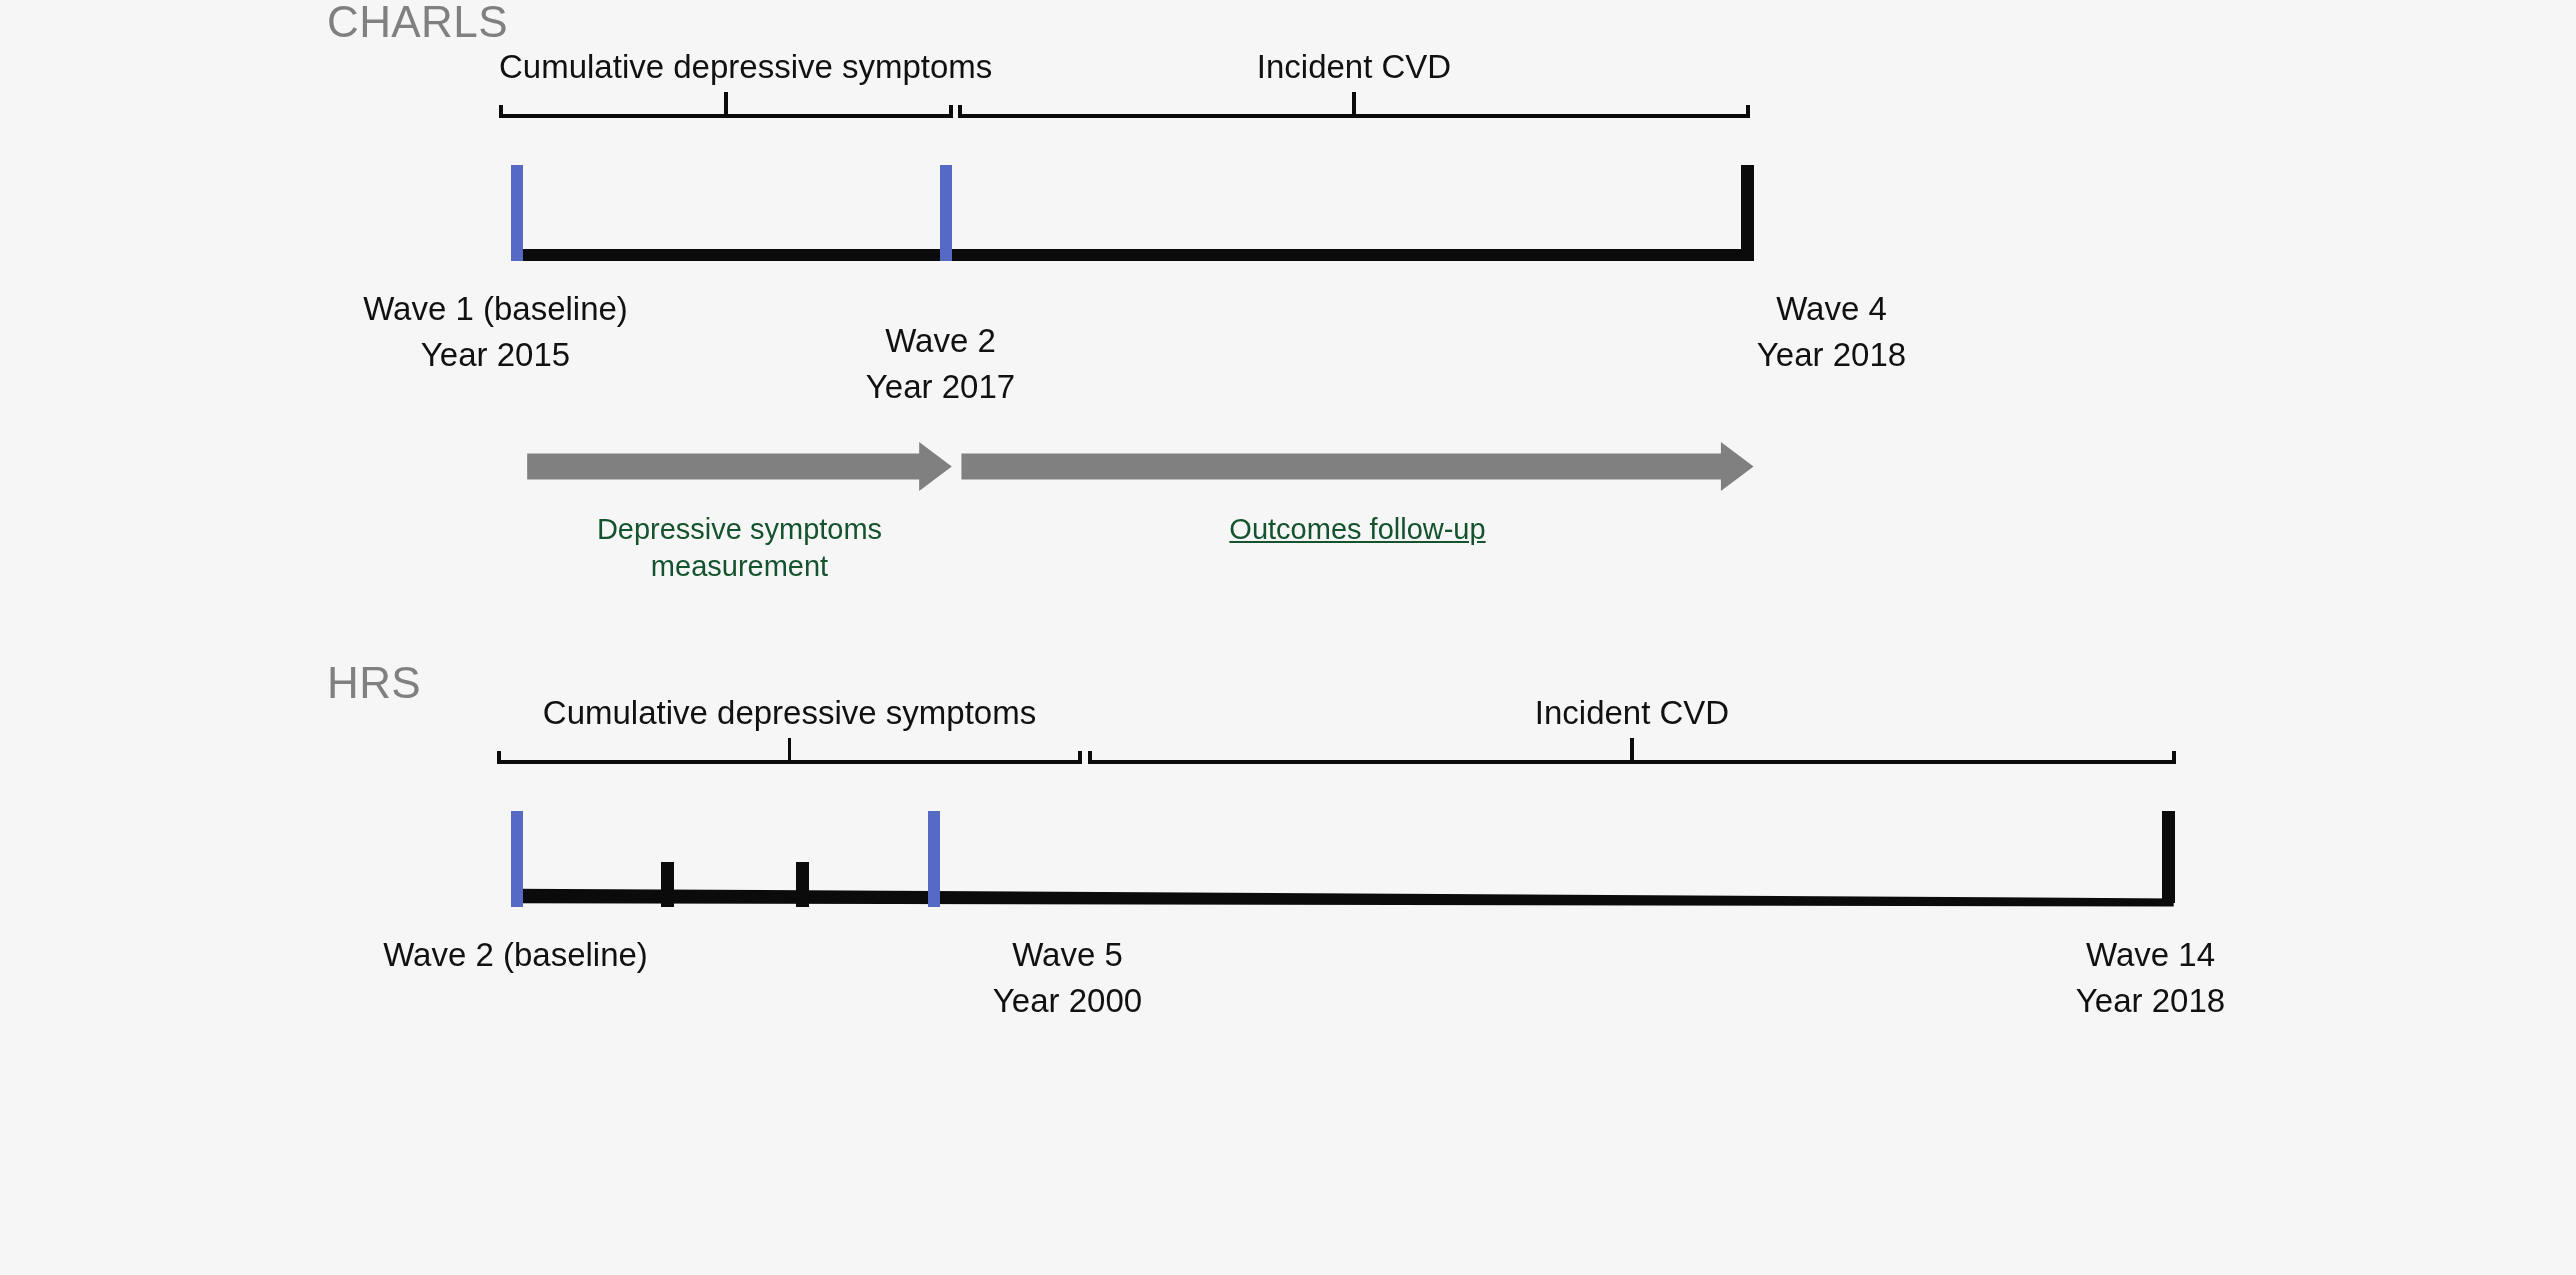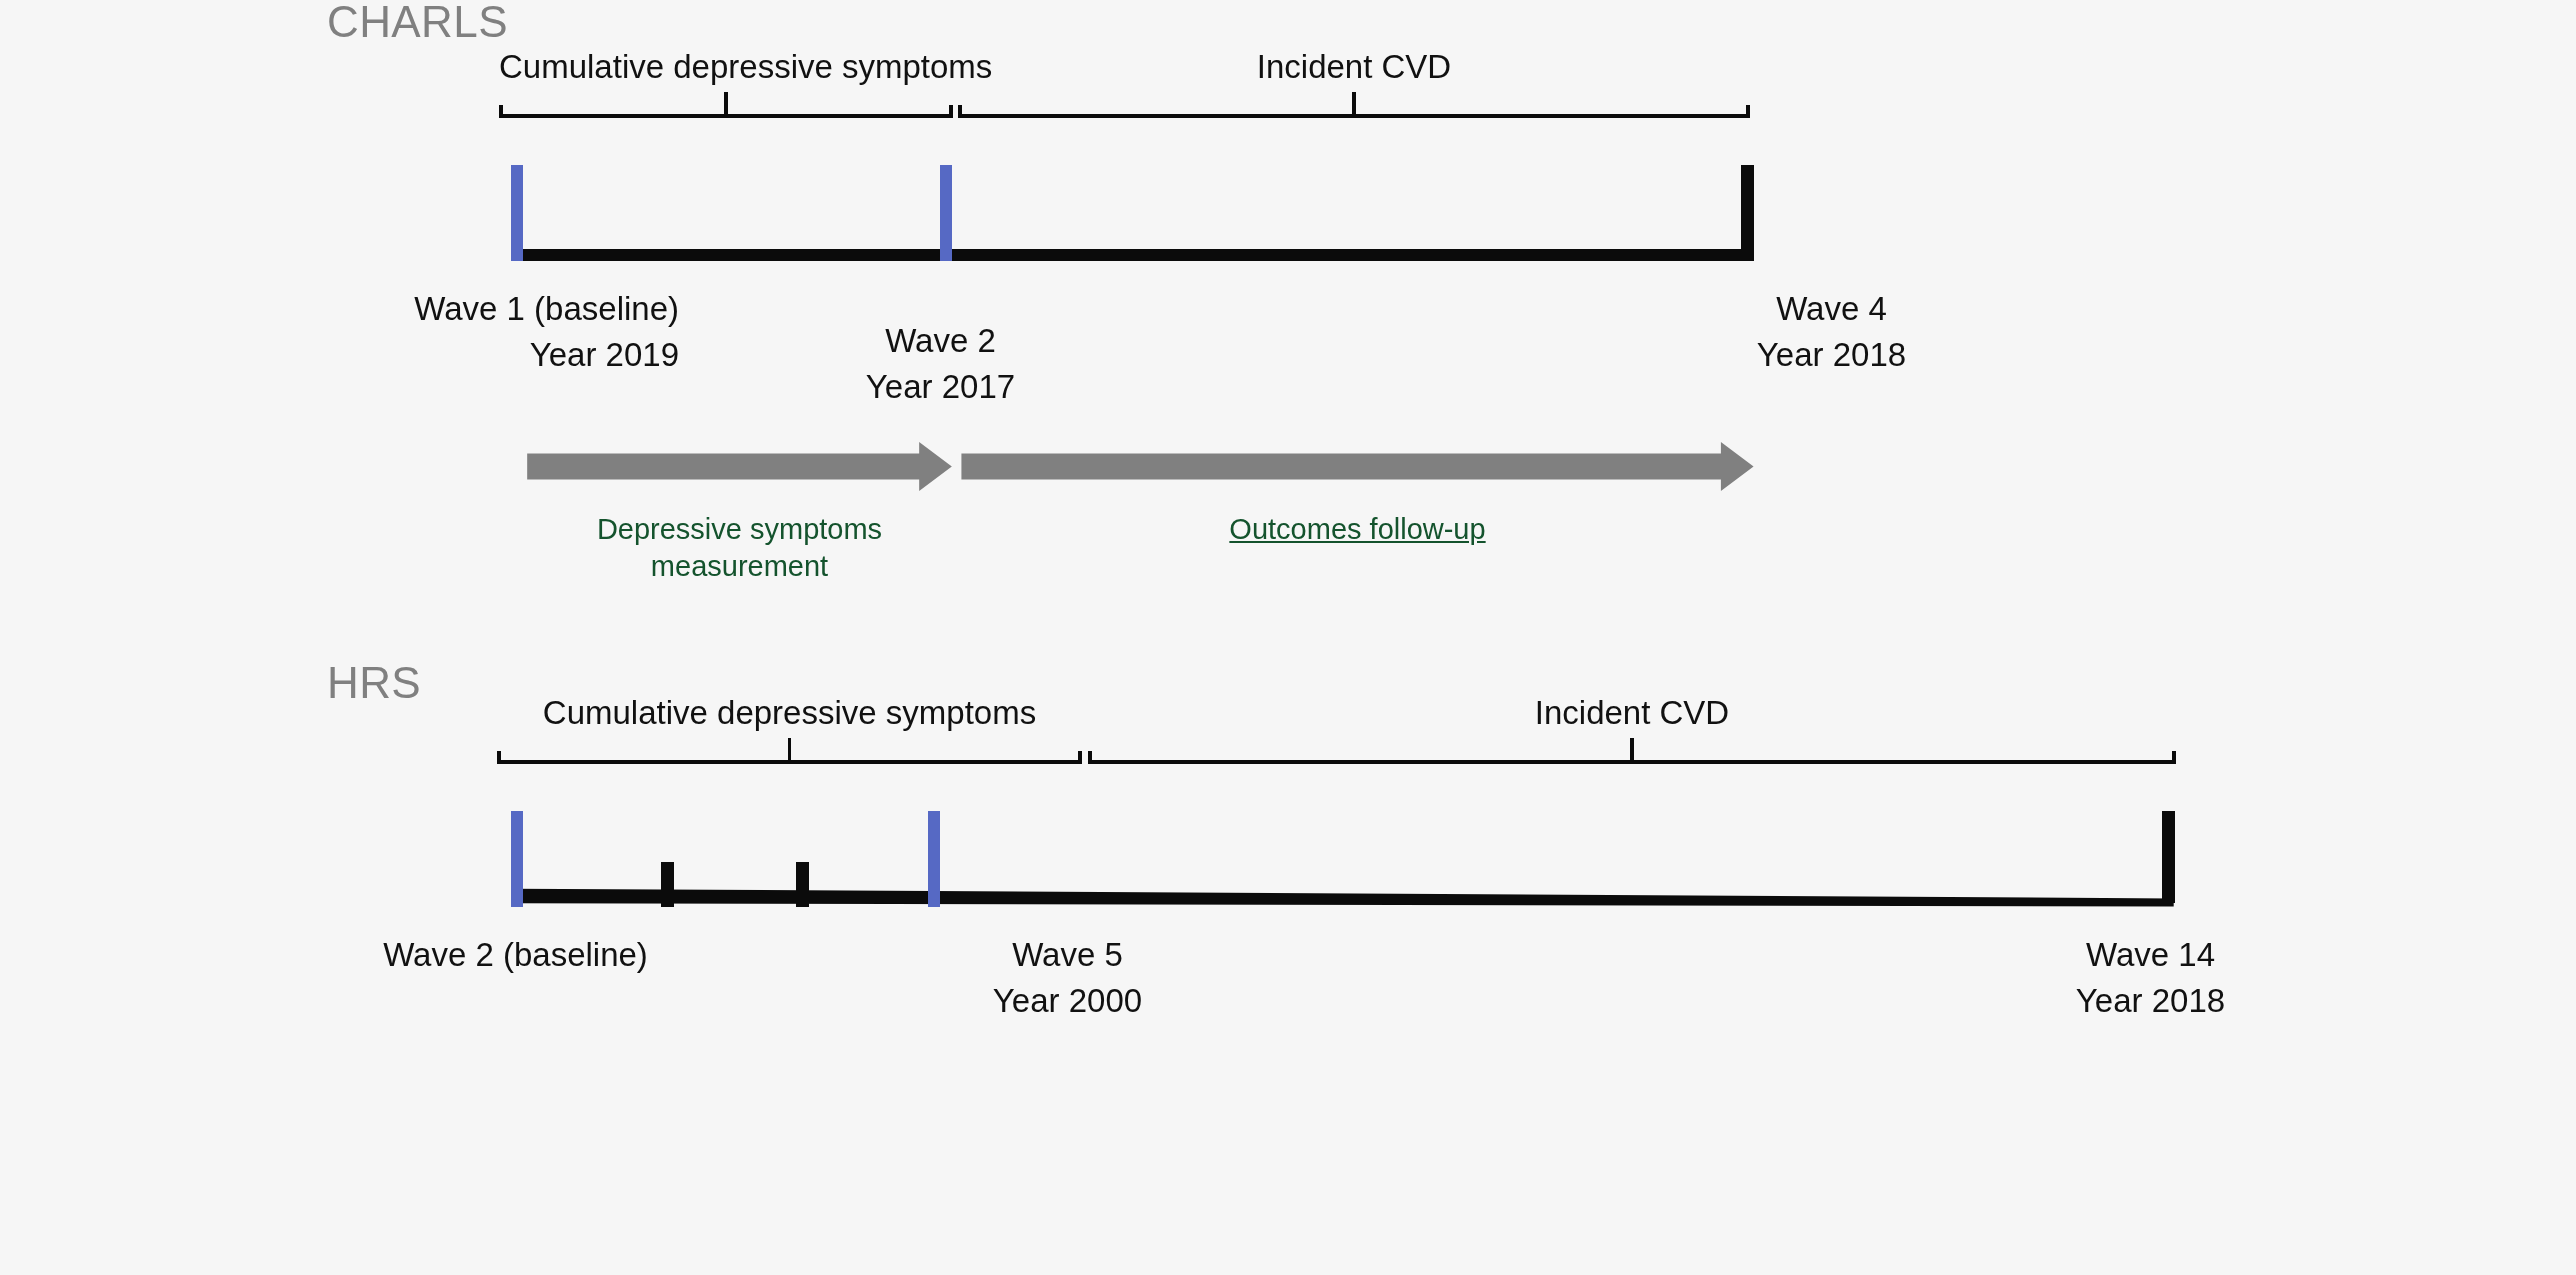--- a/index.html
+++ b/index.html
@@ -130,23 +130,23 @@
 
     <div class="axis-line" style="left:0; bottom:0; width:1243px; height:12.3px;"></div>
 
     <div class="marker blue" style="left:0px; height:96px;"></div>
 
     <div class="marker blue" style="left:429px; height:96px;"></div>
 
     <div class="marker black" style="left:1230px; height:96px;"></div>
   </div>
 
-  <div class="wave-label" style="left:368px; top:286px; width:311px;text-align:right;">
+  <div class="wave-label" style="left:340px; top:286px; width:311px;">
     <span class="wave-line">Wave 1 (baseline)</span>
-    <span class="wave-line">Year 2019</span>
+    <span class="wave-line">Year 2015</span>
   </div>
   <div class="wave-label" style="left:785px; top:286px; width:311px;margin-top:32px;">
     <span class="wave-line">Wave 2</span>
     <span class="wave-line">Year 2017</span>
   </div>
   <div class="wave-label" style="left:1676px; top:286px; width:311px;">
     <span class="wave-line">Wave 4</span>
     <span class="wave-line">Year 2018</span>
   </div>
 

